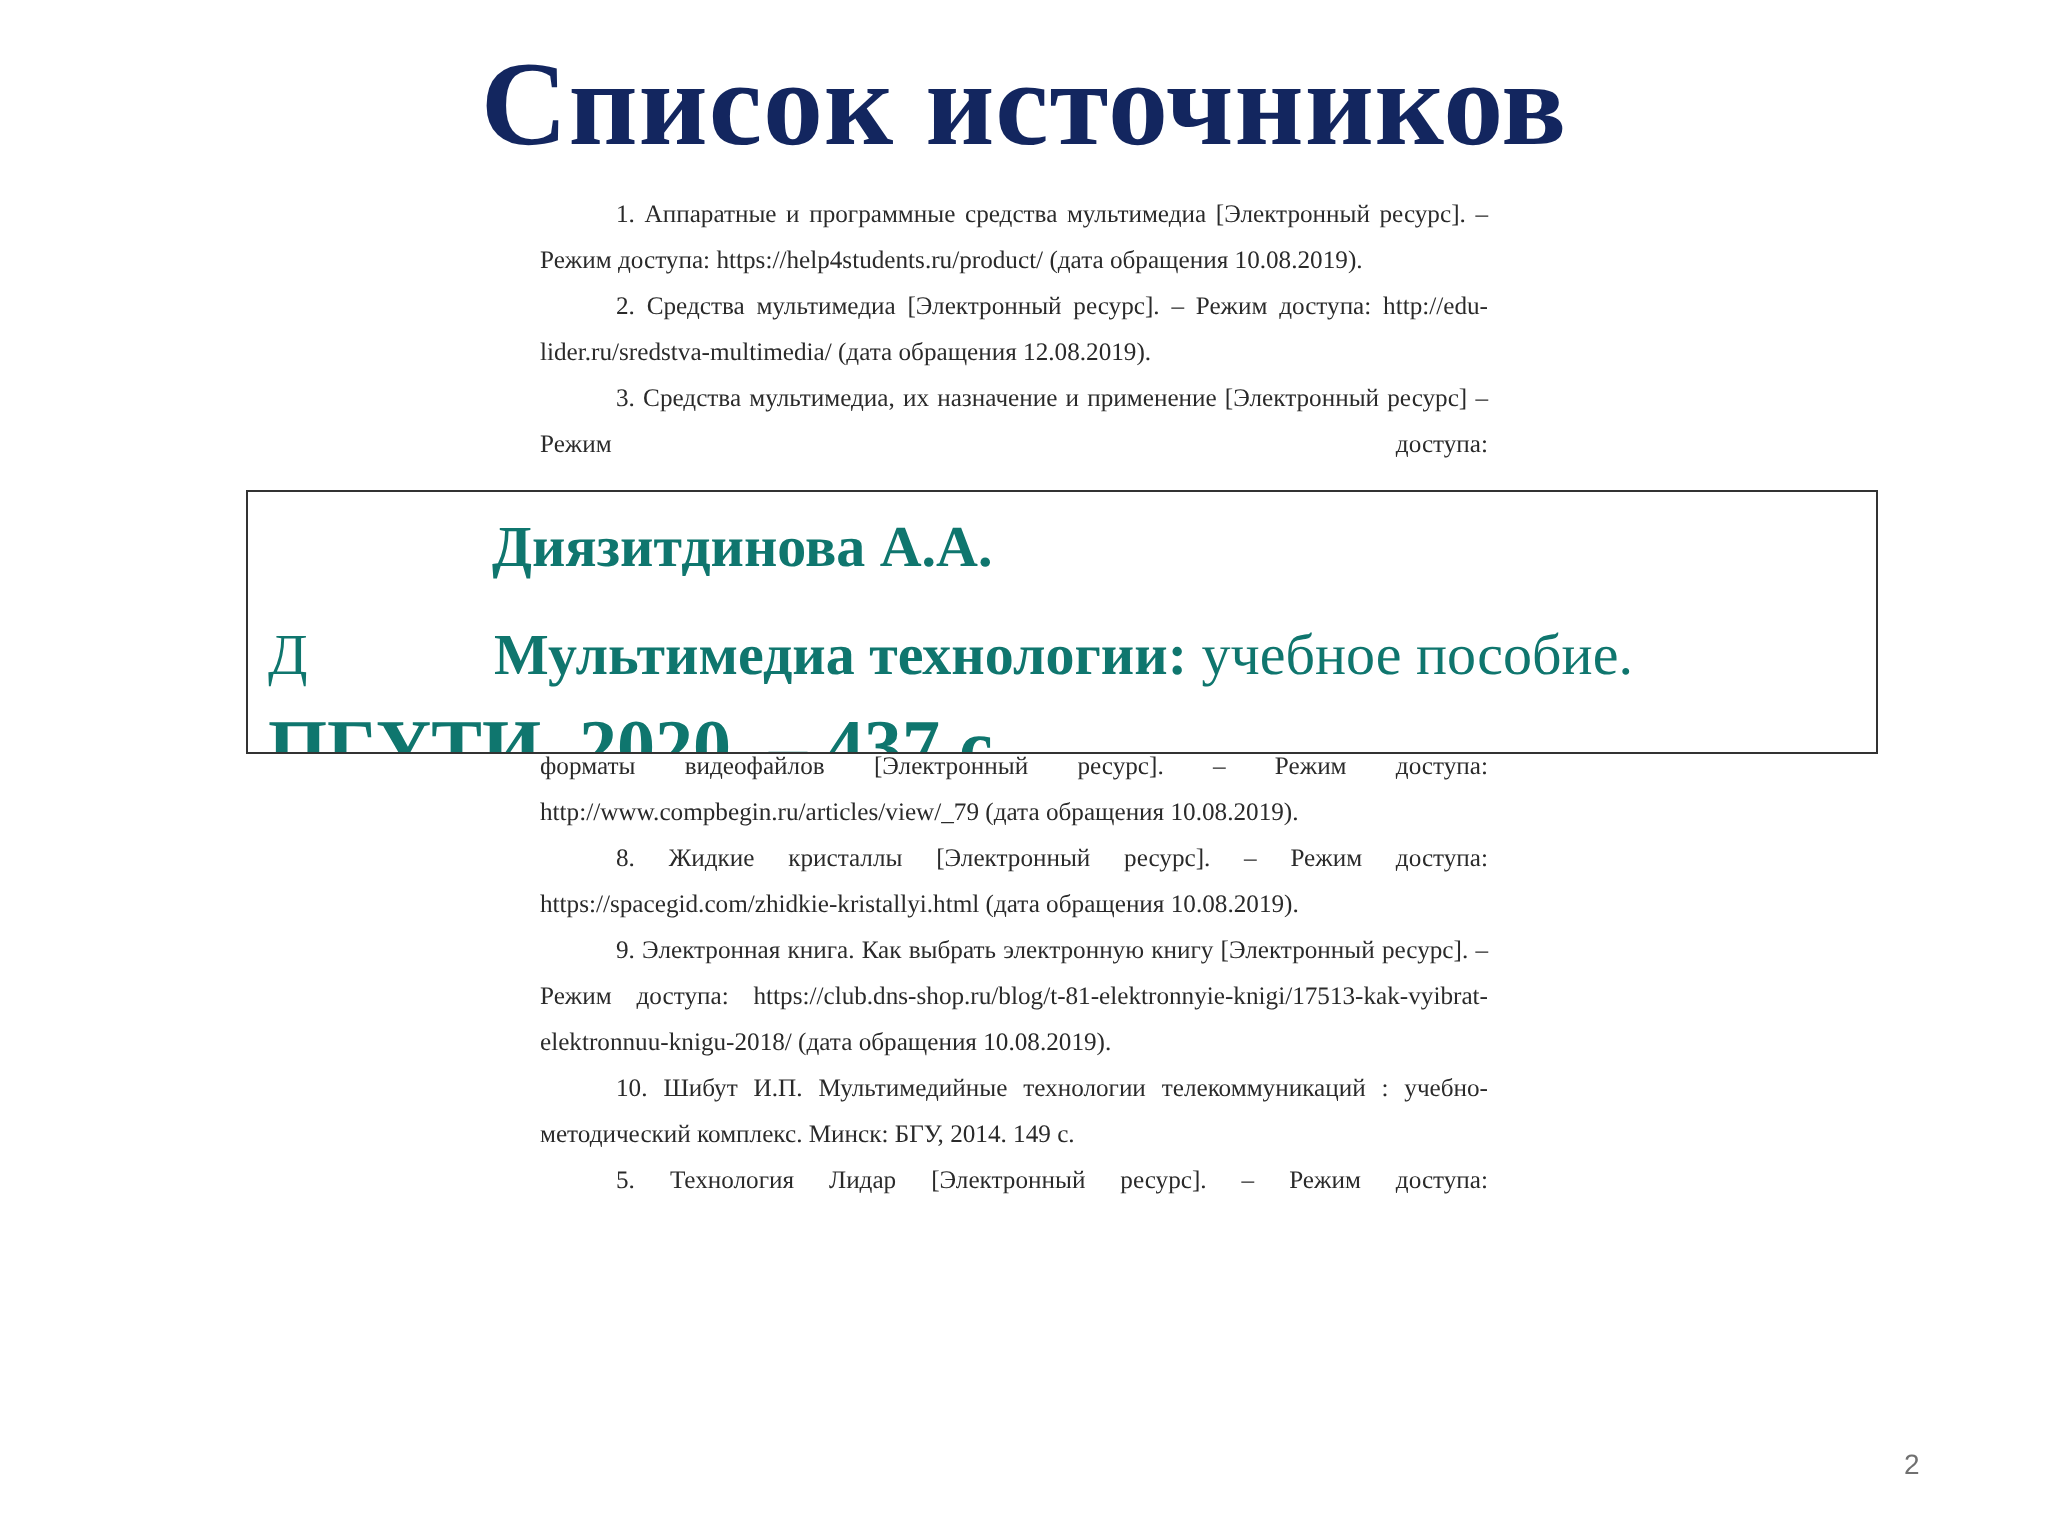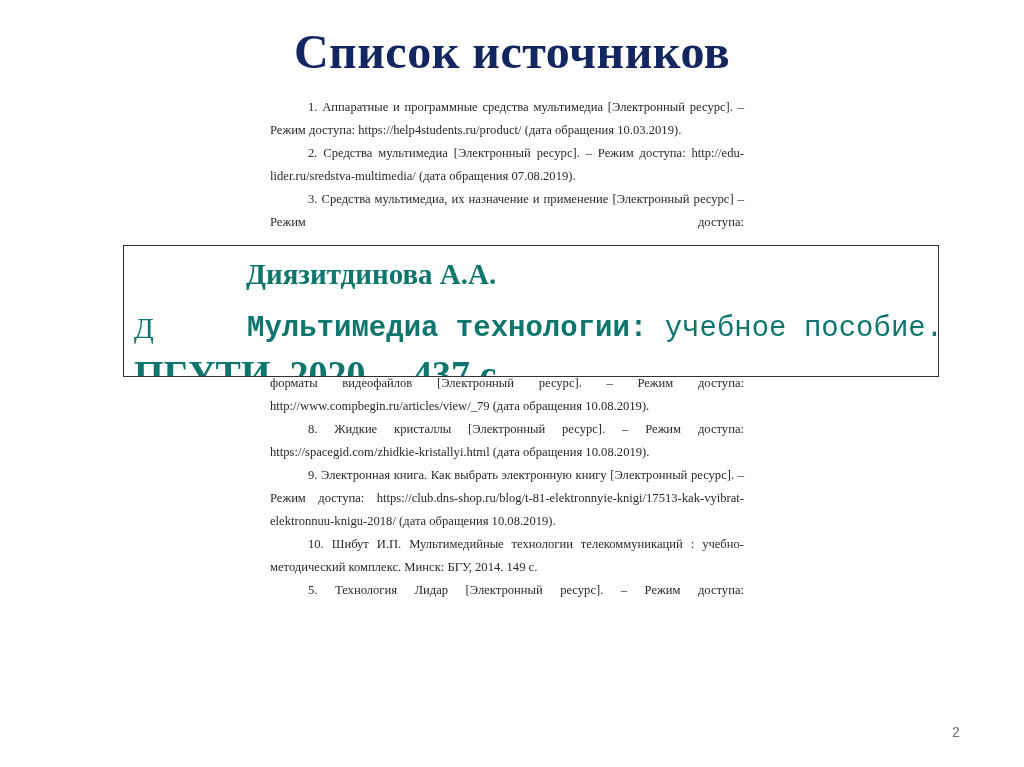--- a/index.html
+++ b/index.html
@@ -15,21 +15,21 @@
       font-family: "Liberation Serif", serif;
     }
     .slide-title {
       position: absolute;
       left: 0;
       top: 24px;
       width: 1024px;
       text-align: center;
       font-family: "Liberation Serif", serif;
       font-weight: bold;
-      font-size: 48px;
+      font-size: 60px;
       color: #13265f;
       letter-spacing: 0.5px;
       line-height: 56px;
     }
     .doc-scan {
       position: absolute;
       left: 270px;
       top: 96px;
       width: 474px;
       font-family: "Liberation Serif", serif;
@@ -75,21 +75,20 @@
       top: 66px;
       font-size: 29px;
       white-space: nowrap;
     }
     .overlay-title-line {
       position: absolute;
       left: 123px;
       top: 66px;
       font-size: 29px;
       white-space: nowrap;
-      font-family: Liberation Mono, monospace;
     }
     .overlay-title-line b {
       font-weight: bold;
     }
     .overlay-publisher {
       position: absolute;
       left: 10px;
       top: 106px;
       font-size: 38px;
       white-space: nowrap;
@@ -105,25 +104,25 @@
     }
   </style>
 </head>
 <body>
 
 <div class="slide-title">Список источников</div>
 
 <div class="doc-scan">
   <p class="ref-entry">
     <span>1.</span>
-    <span>Аппаратные и программные средства мультимедиа [Электронный ресурс]. – Режим доступа: https://help4students.ru/product/ (дата обращения 10.03.2019).</span>
+    <span>Аппаратные и программные средства мультимедиа [Электронный ресурс]. – Режим доступа: https://help4students.ru/product/ (дата обращения 10.08.2019).</span>
   </p>
   <p class="ref-entry">
     <span>2.</span>
-    <span>Средства мультимедиа [Электронный ресурс]. – Режим доступа: http://edu-lider.ru/sredstva-multimedia/ (дата обращения 07.08.2019).</span>
+    <span>Средства мультимедиа [Электронный ресурс]. – Режим доступа: http://edu-lider.ru/sredstva-multimedia/ (дата обращения 12.08.2019).</span>
   </p>
   <p class="ref-entry spread">
     <span>3.</span>
     <span>Средства мультимедиа, их назначение и применение [Электронный ресурс] – Режим доступа:</span>
   </p>
   <div style="height:92px"></div>
   <p class="ref-entry cont">
     <span>Транспорт. 2012. №6. С.32-35.</span>
   </p>
   <p class="ref-entry">

